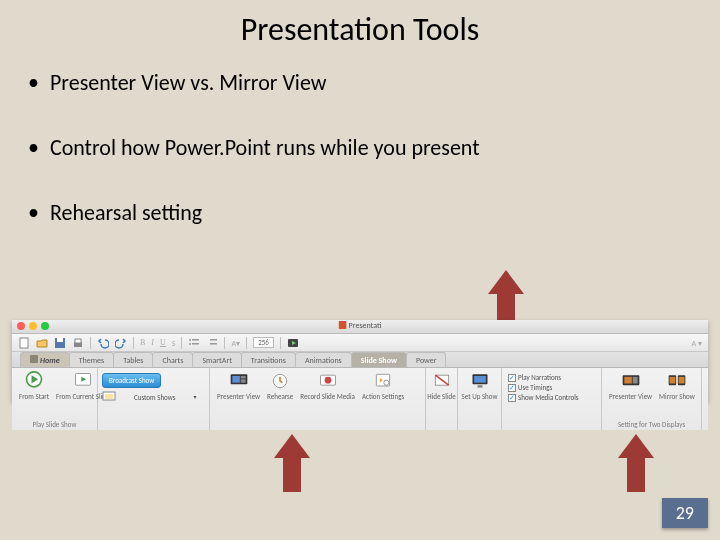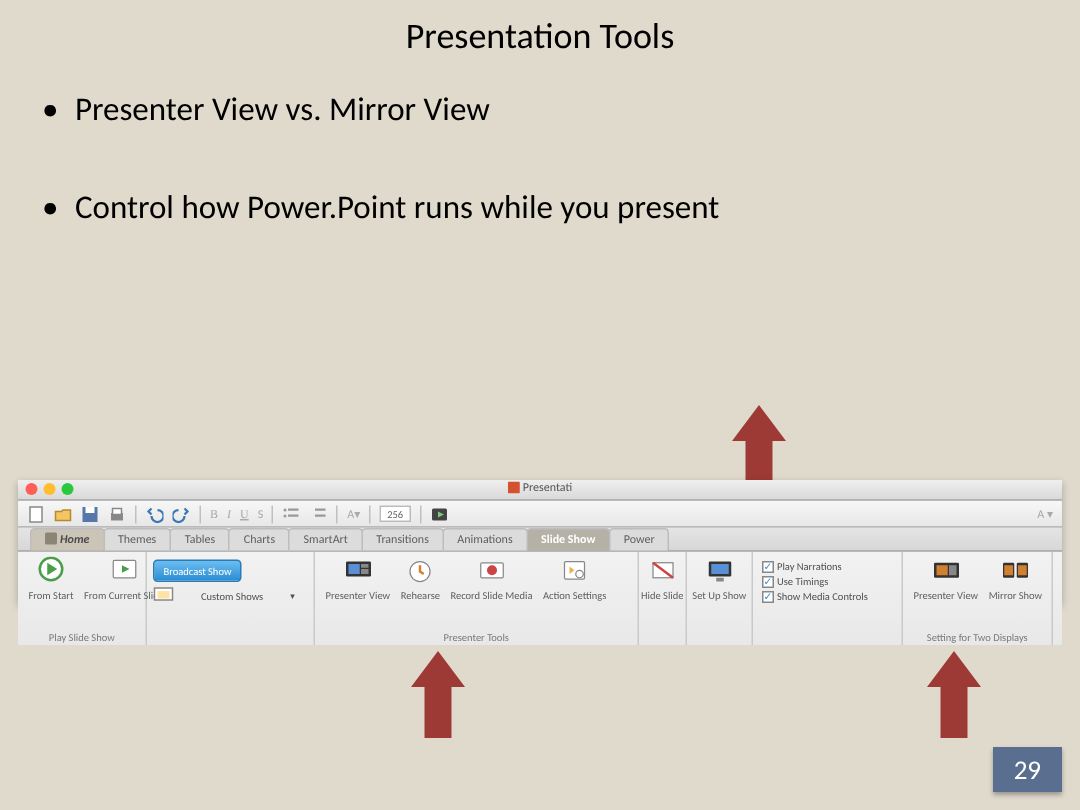--- a/index.html
+++ b/index.html
@@ -6,21 +6,21 @@
   html, body { width: 720px; height: 540px; }
   body {
     background: #e0dacd;
     font-family: Calibri, "Segoe UI", Arial, sans-serif;
     color: #000;
     position: relative;
     overflow: hidden;
   }
   .title {
     text-align: center;
-    font-size: 24px;
+    font-size: 32px;
     font-weight: 400;
     padding-top: 10px;
   }
   .bullets {
     padding: 20px 28px 0 28px;
     font-size: 22px;
   }
   .bullets li {
     list-style: none;
     margin-bottom: 38px;
@@ -29,21 +29,21 @@
     content: "• ";
     padding-right: 6px;
   }
   
   .toolbar-wrap {
     position: absolute;
     left: 12px;
     top: 320px;
     width: 696px;
     height: 82px;
-    background: #737373;
+    background: #15803d;
     box-shadow: 0 2px 5px rgba(0,0,0,0.25);
   }
   .titlebar {
     height: 14px;
     background: linear-gradient(#efefef,#d9d9d9);
     position: relative;
     border-bottom: 1px solid #bbb;
   }
   .dots { position:absolute; left:5px; top:2px; display:flex; gap:4px; }
   .dot { width:8px; height:8px; border-radius:50%; }
@@ -136,20 +136,21 @@
   }
 </style>
 </head>
 <body>
 
 <h1 class="title">Presentation Tools</h1>
 
 <ul class="bullets">
   <li>Presenter View vs. Mirror View</li>
   <li>Control how Power.Point runs while you present</li>
+  <li>Rehearsal setting</li>
 </ul>
 
 <div class="up-arrow arrow0">
   <svg viewBox="0 0 36 58">
       <path d="M18 0 L36 24 L27 24 L27 58 L9 58 L9 24 L0 24 Z" fill="#9d3a36"></path>
     </svg>
 </div>
 
 <div class="toolbar-wrap">
   <div class="titlebar">
@@ -308,21 +309,20 @@
         </div>
         <div class="bigbtn">
           <svg viewBox="0 0 24 24">
               <rect x="4" y="4" width="16" height="14" rx="1" fill="#fff" stroke="#888"></rect>
               <path d="M8 8l4 3-4 3z" fill="#f0b050"></path>
               <circle cx="16" cy="14" r="3" fill="none" stroke="#888"></circle>
             </svg>
           <span class="label-row">Action Settings</span>
         </div>
       </div>
-      <div class="section-caption">Presenter Tools</div>
     </div>
     <div class="group hide">
       <div class="bigbtn">
         <svg viewBox="0 0 24 24">
             <rect x="4" y="5" width="16" height="12" fill="#fff" stroke="#888"></rect>
             <line x1="4" y1="5" x2="20" y2="17" stroke="#c44" stroke-width="2"></line>
           </svg>
         <span class="label-row">Hide Slide</span>
       </div>
     </div>

